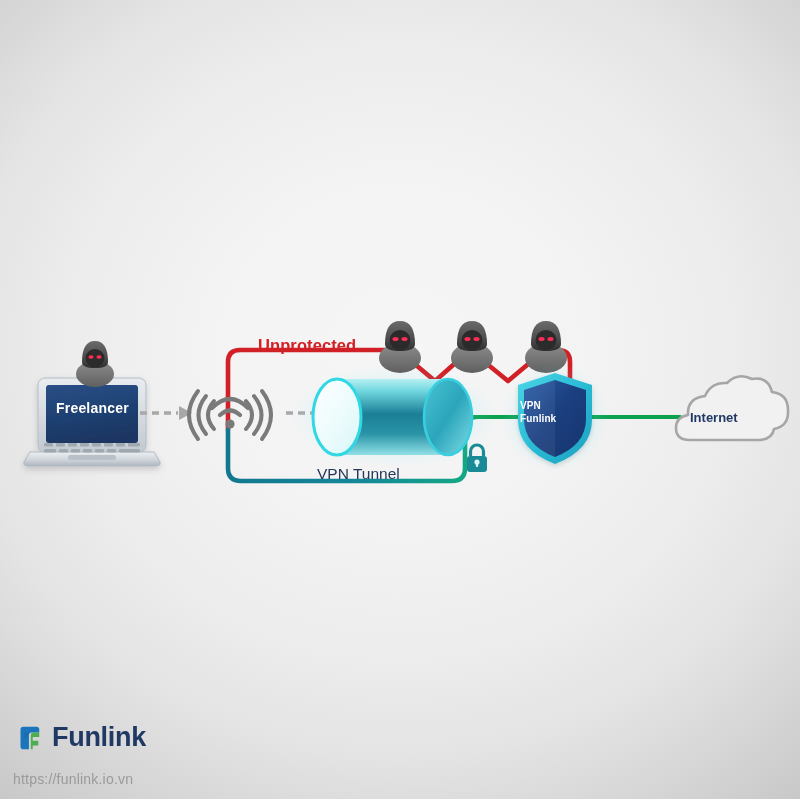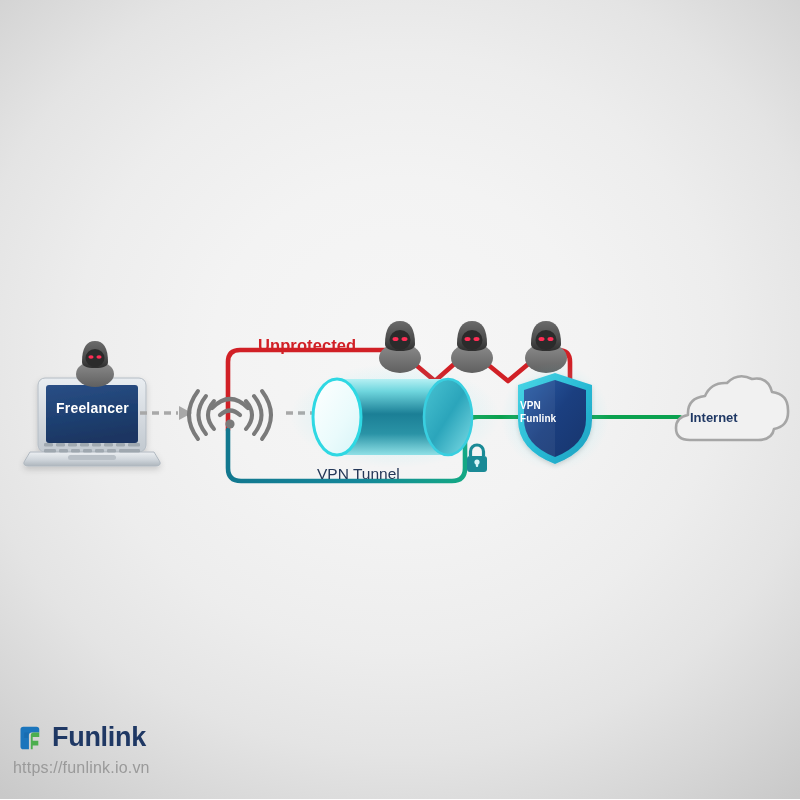--- a/index.html
+++ b/index.html
@@ -80,22 +80,22 @@
     align-items: center;
     gap: 9px;
   }
   #brand-name {
     font-size: 27px;
     font-weight: bold;
     color: #1f3864;
     letter-spacing: -.3px;
   }
   #brand-url {
-    margin-top: 6px;
-    font-size: 16px;
+    margin-top: 18px;
+    font-size: 14px;
     color: #9a9a9a;
     letter-spacing: .2px;
   }
 </style>
 </head>
 <body>
 
 <div id="canvas">
 
   <svg id="scene" viewBox="0 0 800 800">

